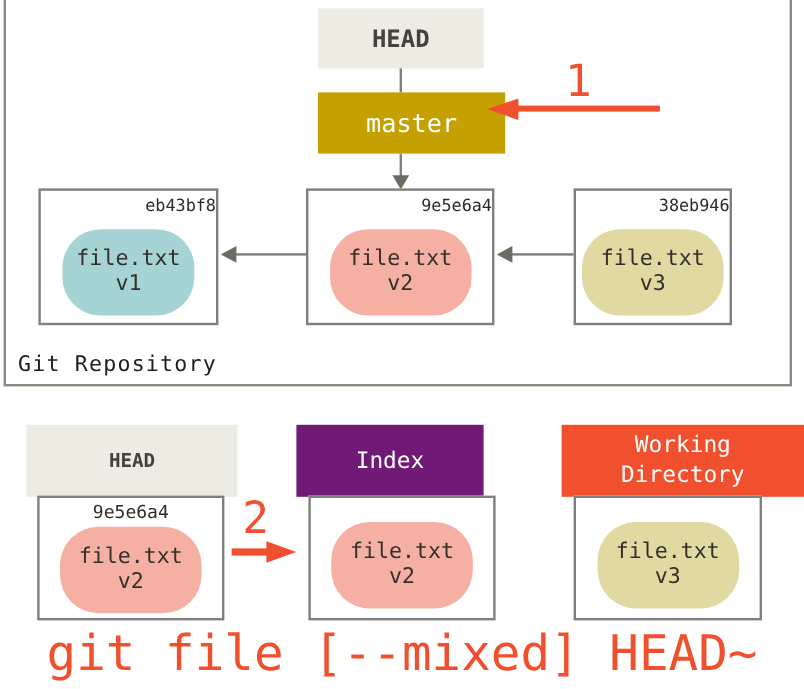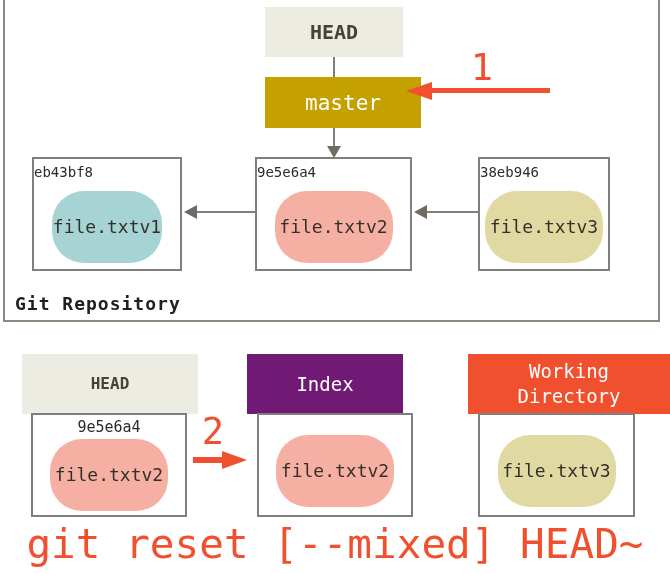--- a/index.html
+++ b/index.html
@@ -11,21 +11,20 @@
   .abs { position:absolute; }
 
   
   .repo-box {
     position:absolute; left:3px; top:-12px; width:657px; height:334px;
     border:2px solid #8d877e; box-sizing:border-box;
   }
   .repo-label {
     position:absolute; left:10px; bottom:6px; font-size:18px; color:#21201d;
     letter-spacing:1px;
-    font-weight:bold;
   }
 
   
   .hdr {
     position:absolute; display:flex; align-items:center; justify-content:center;
     box-sizing:border-box; text-align:center;
   }
   .head-top  { left:265px; top:7px;  width:138px; height:50px; background:#edece2; color:#45413b; font-size:20px; font-weight:bold; }
   .master    { left:265px; top:77px; width:156px; height:51px; background:#c4a000; color:#ffffff; font-size:21px; }
 
@@ -34,29 +33,29 @@
   .line-v2 { left:333px; top:128px; width:2px; height:19px; background:#7f7f7f; }
   .head-down {
     left:327px; top:146px; width:0; height:0;
     border-left:7px solid transparent; border-right:7px solid transparent;
     border-top:12px solid #6f6a63;
   }
 
   
   .commit {
     position:absolute; top:157px; height:114px; background:#fff;
-    border:2px solid #7f7f7f; box-sizing:border-box; text-align:left;
+    border:2px solid #7f7f7f; box-sizing:border-box; text-align:right;
   }
   .c1 { left:32px;  width:150px; }
   .c2 { left:255px; width:157px; }
   .c3 { left:478px; width:132px; }
   .hash { margin-top:5px; font-size:14px; color:#2e2b27; }
   .blob {
     margin:11px auto 0; width:118px; height:72px; border-radius:32px;
-    display:flex; flex-direction:row; align-items:center; justify-content:center;
+    display:flex; flex-direction:column; align-items:center; justify-content:center;
     font-size:18px; line-height:1.15; color:#33302b;
   }
   .c1 .blob { width:110px; }
   .blob.teal   { background:#a6d3d4; }
   .blob.salmon { background:#f6b0a3; }
   .blob.khaki  { background:#e0d9a2; }
 
   
   .harrow { position:absolute; height:2px; background:#7f7f7f; top:211px; }
   .a21-line { left:196px; width:59px; }
@@ -199,15 +198,15 @@
     <div class="blob khaki">
       <span>file.txt</span>
       <span>v3</span>
     </div>
   </div>
 
   <div class="abs r2-line"></div>
   <div class="abs r2-head"></div>
   <div class="step-num step2">2</div>
 
-  <div class="caption">git reset [--mixed] HEAD~</div>
+  <div class="caption">git file [--mixed] HEAD~</div>
 
 </div>
 
 </body></html>

